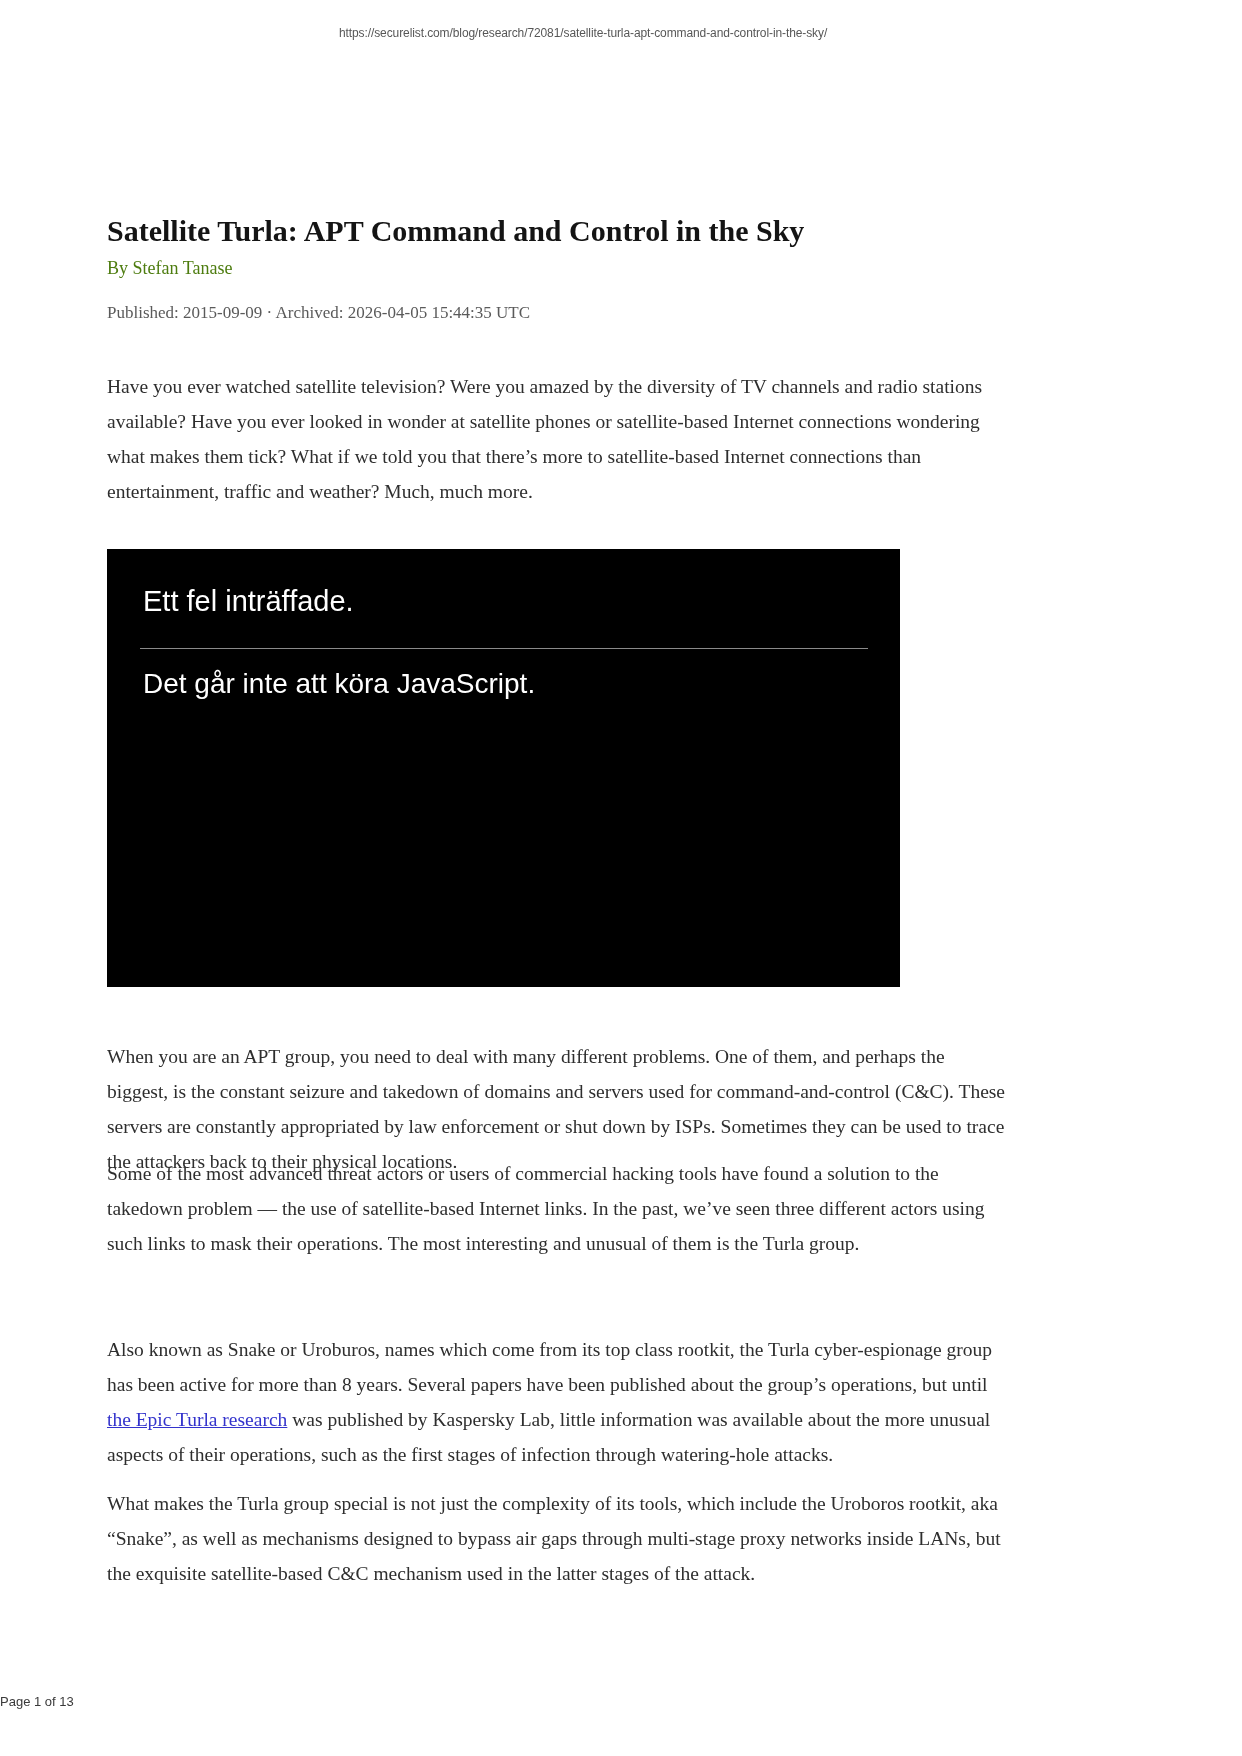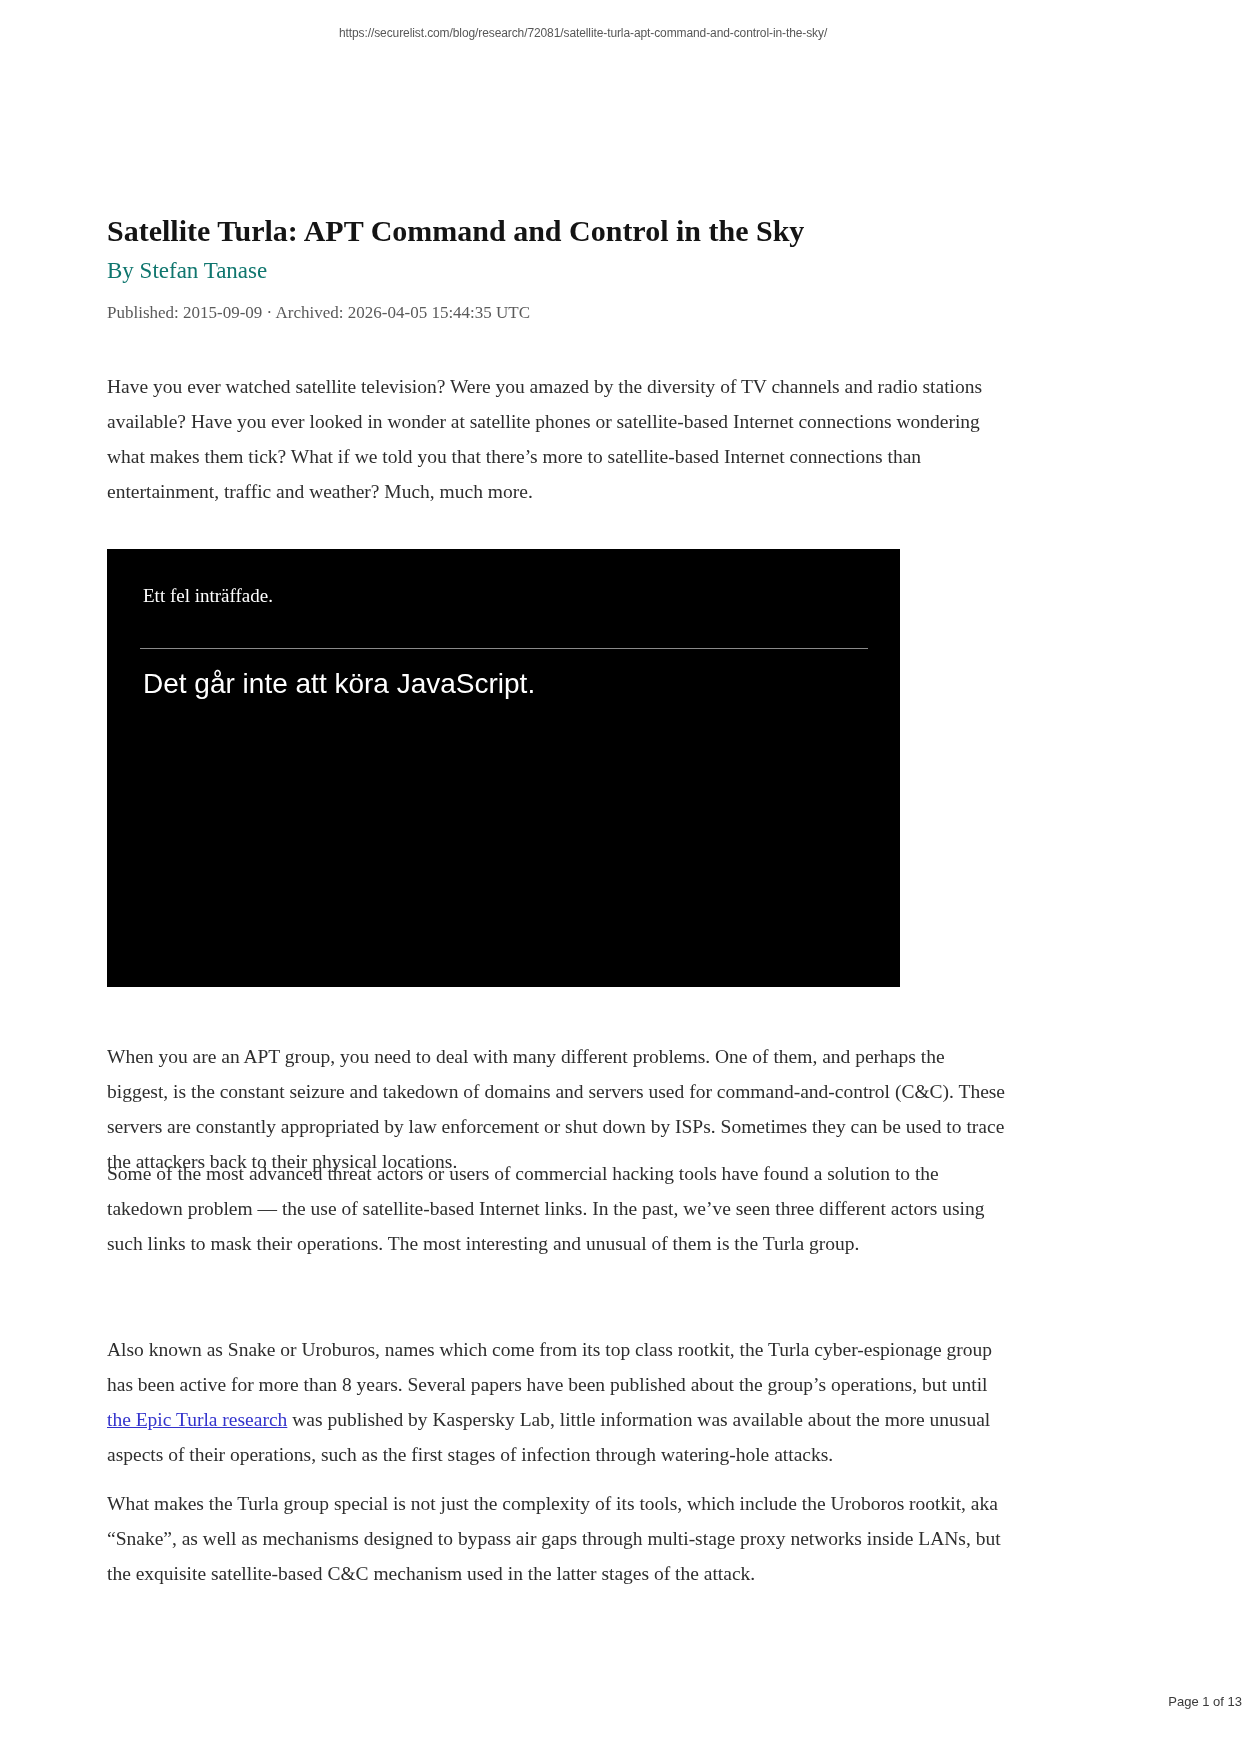--- a/index.html
+++ b/index.html
@@ -32,22 +32,22 @@
     width: 960px;
     font-size: 30px;
     line-height: 38px;
     font-weight: bold;
     color: #141414;
   }
   .byline {
     position: absolute;
     top: 258px;
     left: 107px;
-    font-size: 23px;
-    color: #0f766e;
+    font-size: 18px;
+    color: #4d7c0f;
   }
   .meta {
     position: absolute;
     top: 303px;
     left: 107px;
     font-size: 17px;
     color: #5a5a5a;
   }
   .para {
     position: absolute;
@@ -74,22 +74,22 @@
     left: 107px;
     top: 549px;
     width: 793px;
     height: 438px;
     background: var(--embed-background, #000000);
   }
   .embed-title {
     position: absolute;
     left: 36px;
     top: 36px;
-    font-family: Liberation Serif, serif;
-    font-size: 19px;
+    font-family: Liberation Sans, sans-serif;
+    font-size: 29px;
     font-weight: 400;
     color: var(--embed-text, #ffffff);
   }
   .embed-divider {
     position: absolute;
     left: 33px;
     right: 32px;
     top: 99px;
     height: 1px;
     background: #8a8a8a;
@@ -101,21 +101,21 @@
     font-family: "Liberation Sans", sans-serif;
     font-size: 28px;
     font-weight: 400;
     color: var(--embed-text, #ffffff);
   }
   .footer {
     position: absolute;
     top: 1694px;
     left: 0;
     width: 100%;
-    text-align: right;
+    text-align: left;
     font-family: "Liberation Sans", sans-serif;
     font-size: 13px;
     color: #3a3a3a;
   }
 </style>
 </head>
 <body>
 
 <div class="page">
 

